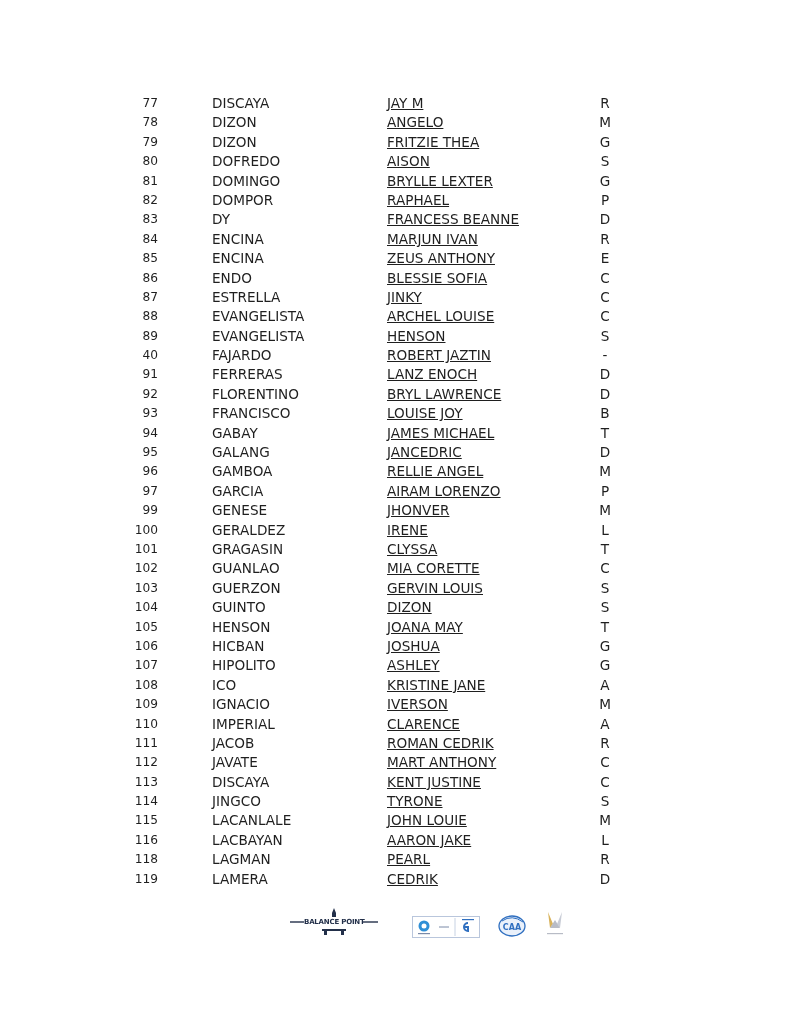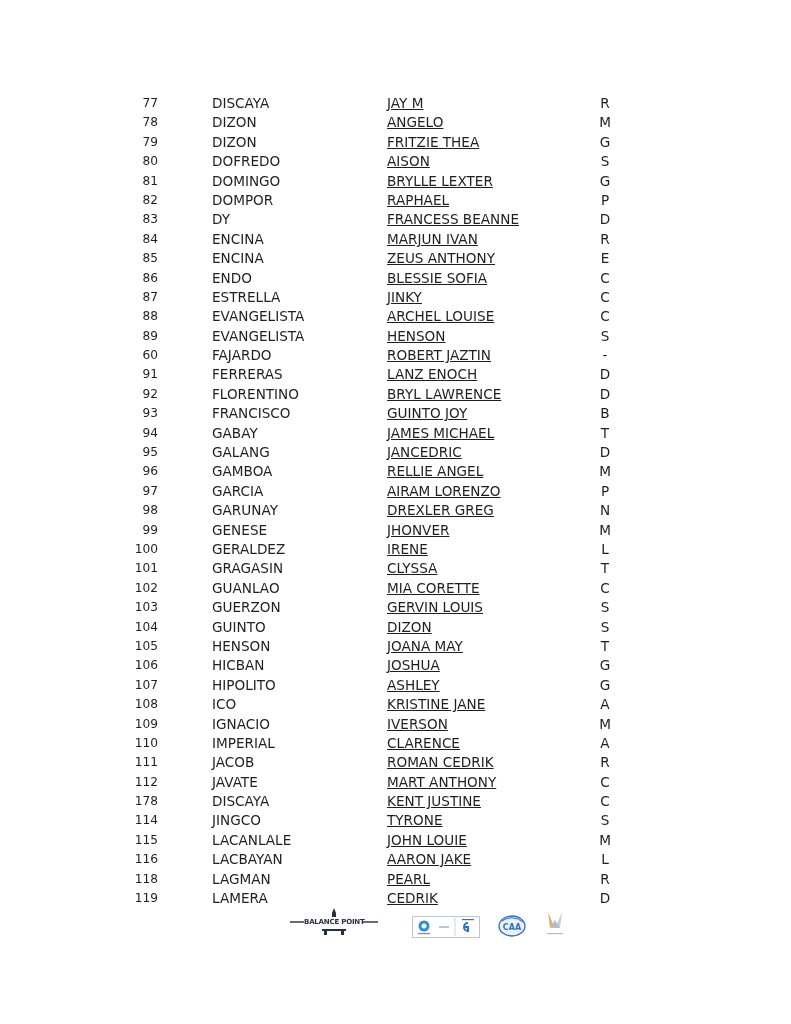--- a/index.html
+++ b/index.html
@@ -162,41 +162,41 @@
         <span class="cell first">ARCHEL LOUISE</span>
         <span class="cell code">C</span>
       </div>
       <div class="row">
         <span class="cell num">89</span>
         <span class="cell last">EVANGELISTA</span>
         <span class="cell first">HENSON</span>
         <span class="cell code">S</span>
       </div>
       <div class="row">
-        <span class="cell num">60</span>
+        <span class="cell num">40</span>
         <span class="cell last">FAJARDO</span>
         <span class="cell first">ROBERT JAZTIN</span>
         <span class="cell code">-</span>
       </div>
       <div class="row">
         <span class="cell num">91</span>
         <span class="cell last">FERRERAS</span>
         <span class="cell first">LANZ ENOCH</span>
         <span class="cell code">D</span>
       </div>
       <div class="row">
         <span class="cell num">92</span>
         <span class="cell last">FLORENTINO</span>
         <span class="cell first">BRYL LAWRENCE</span>
         <span class="cell code">D</span>
       </div>
       <div class="row">
         <span class="cell num">93</span>
         <span class="cell last">FRANCISCO</span>
-        <span class="cell first">GUINTO JOY</span>
+        <span class="cell first">LOUISE JOY</span>
         <span class="cell code">B</span>
       </div>
       <div class="row">
         <span class="cell num">94</span>
         <span class="cell last">GABAY</span>
         <span class="cell first">JAMES MICHAEL</span>
         <span class="cell code">T</span>
       </div>
       <div class="row">
         <span class="cell num">95</span>
@@ -210,26 +210,20 @@
         <span class="cell first">RELLIE ANGEL</span>
         <span class="cell code">M</span>
       </div>
       <div class="row">
         <span class="cell num">97</span>
         <span class="cell last">GARCIA</span>
         <span class="cell first">AIRAM LORENZO</span>
         <span class="cell code">P</span>
       </div>
       <div class="row">
-        <span class="cell num">98</span>
-        <span class="cell last">GARUNAY</span>
-        <span class="cell first">DREXLER GREG</span>
-        <span class="cell code">N</span>
-      </div>
-      <div class="row">
         <span class="cell num">99</span>
         <span class="cell last">GENESE</span>
         <span class="cell first">JHONVER</span>
         <span class="cell code">M</span>
       </div>
       <div class="row">
         <span class="cell num">100</span>
         <span class="cell last">GERALDEZ</span>
         <span class="cell first">IRENE</span>
         <span class="cell code">L</span>
@@ -300,21 +294,21 @@
         <span class="cell first">ROMAN CEDRIK</span>
         <span class="cell code">R</span>
       </div>
       <div class="row">
         <span class="cell num">112</span>
         <span class="cell last">JAVATE</span>
         <span class="cell first">MART ANTHONY</span>
         <span class="cell code">C</span>
       </div>
       <div class="row">
-        <span class="cell num">178</span>
+        <span class="cell num">113</span>
         <span class="cell last">DISCAYA</span>
         <span class="cell first">KENT JUSTINE</span>
         <span class="cell code">C</span>
       </div>
       <div class="row">
         <span class="cell num">114</span>
         <span class="cell last">JINGCO</span>
         <span class="cell first">TYRONE</span>
         <span class="cell code">S</span>
       </div>

